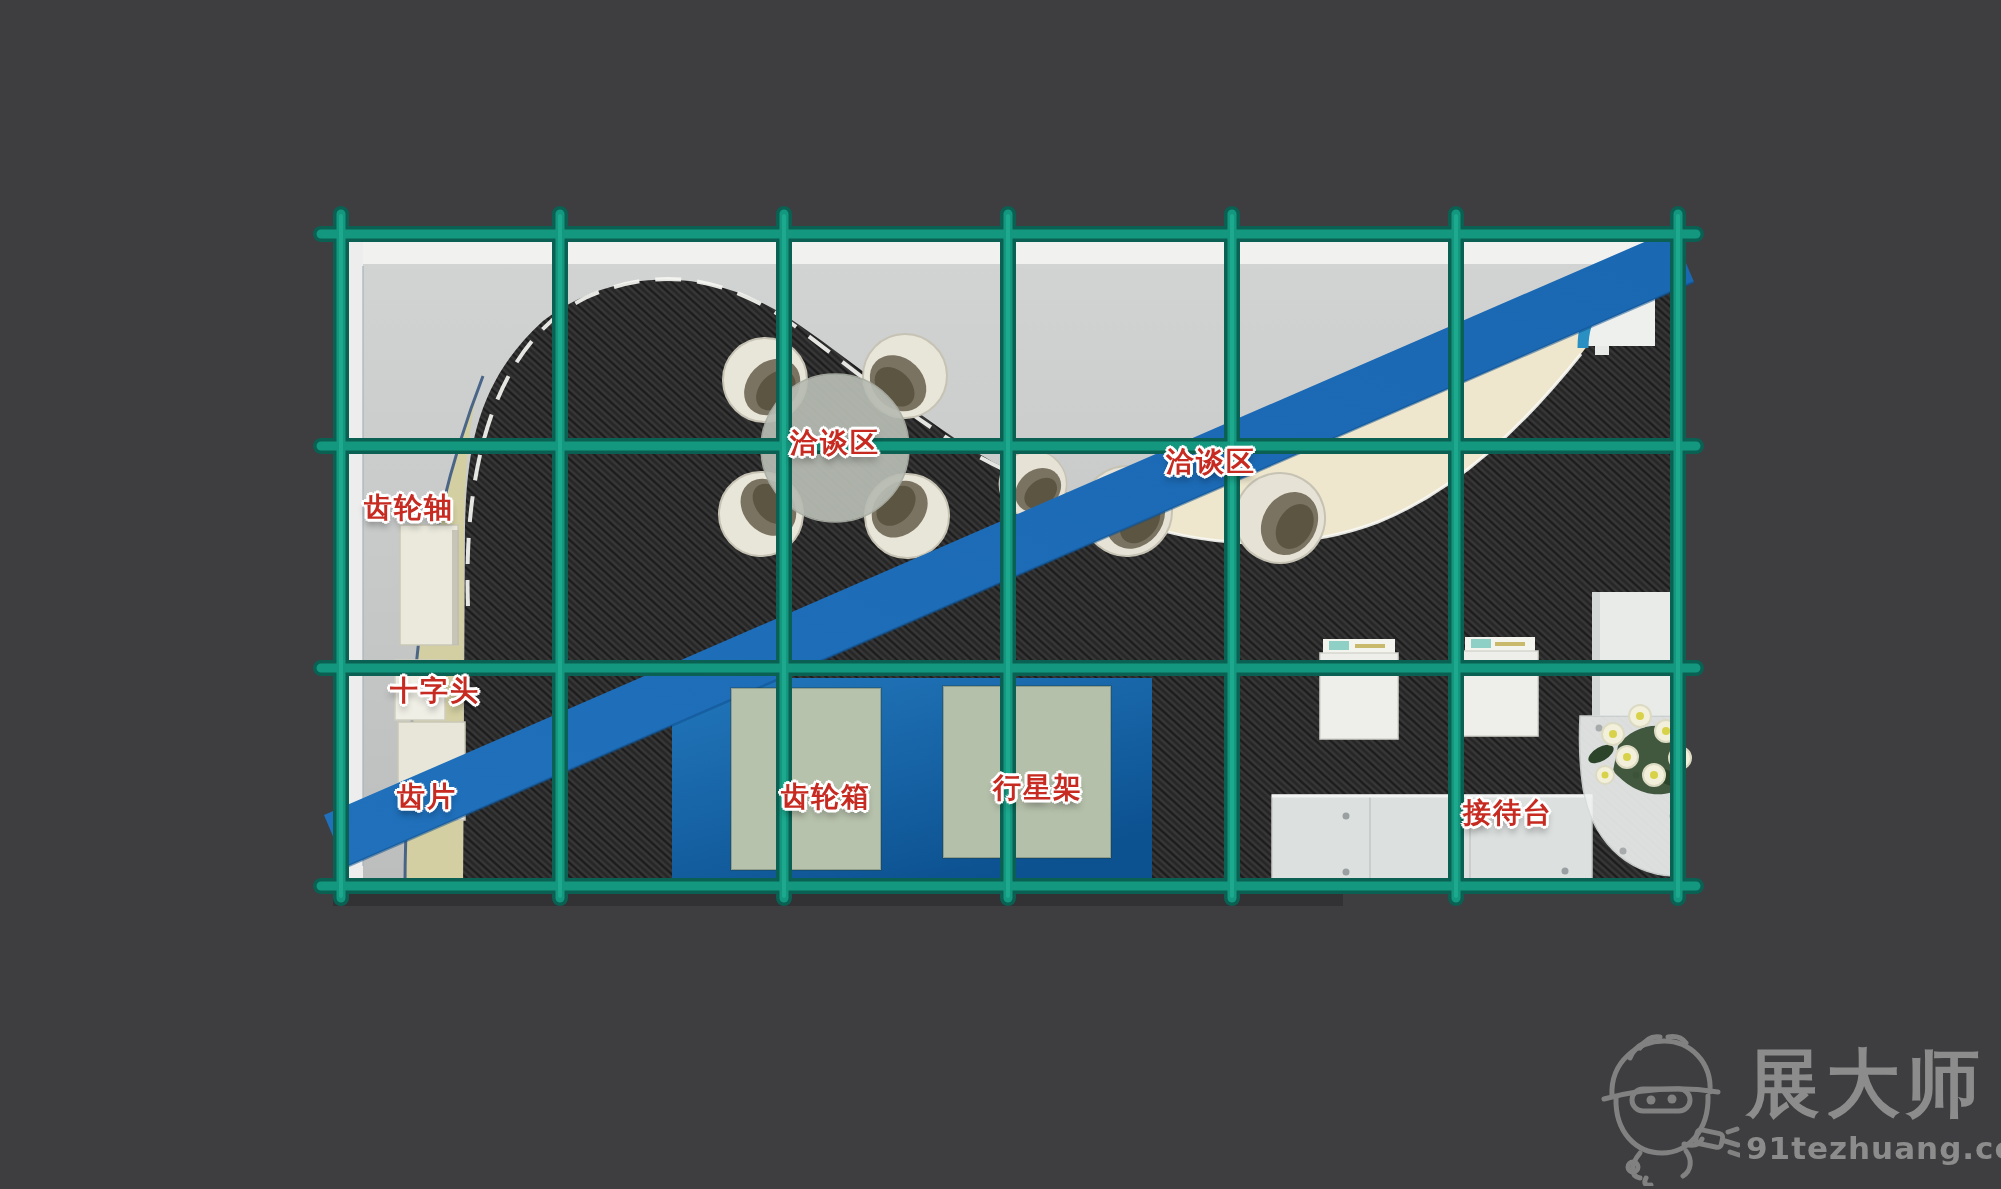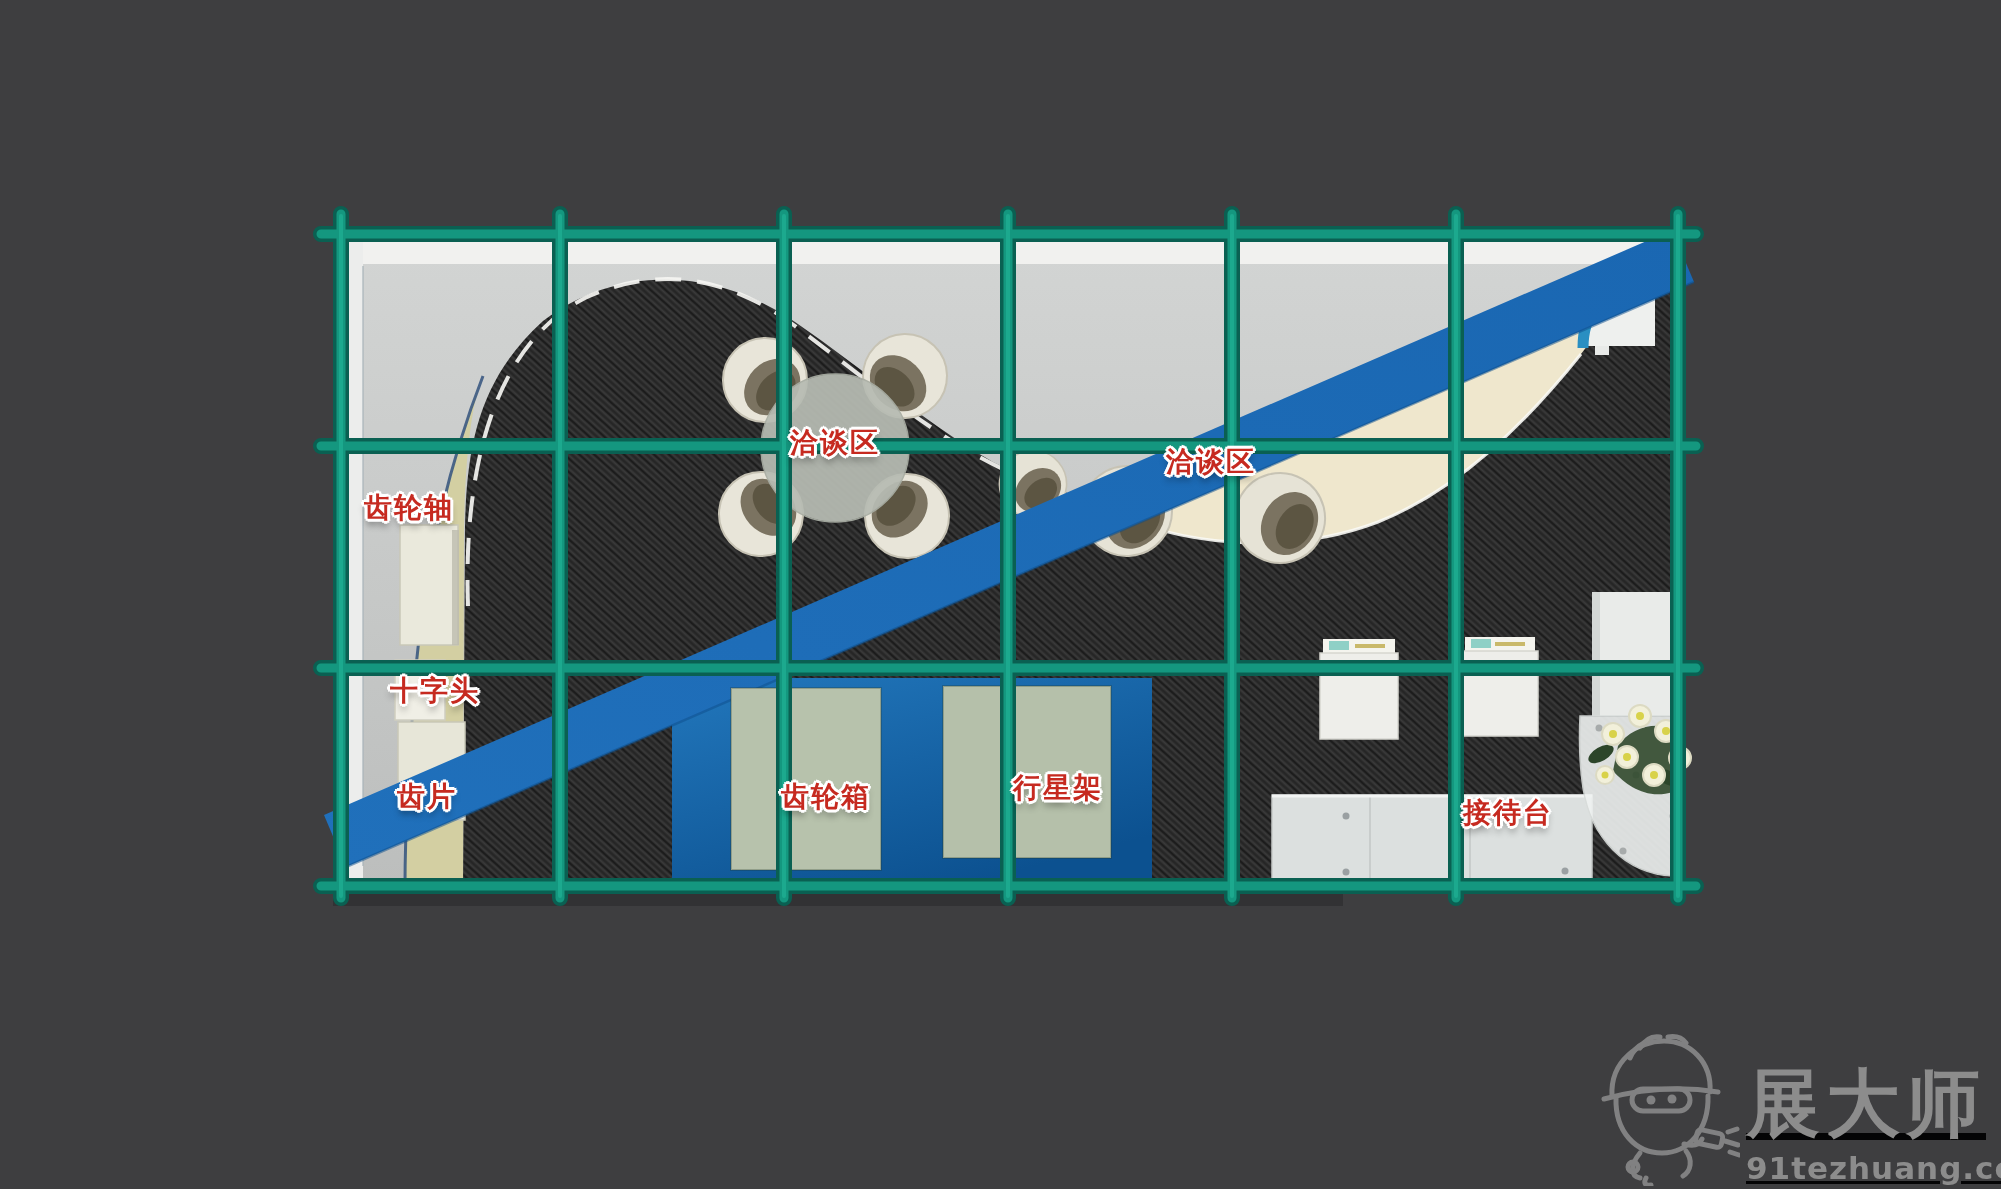--- a/index.html
+++ b/index.html
@@ -28,27 +28,27 @@
       -3px 0 0 #fff, 3px 0 0 #fff, 0 -3px 0 #fff, 0 3px 0 #fff,
       -2px -2px 0 #fff, 2px -2px 0 #fff, -2px 2px 0 #fff, 2px 2px 0 #fff,
       0 6px 7px rgba(0,0,0,.45);
   }
   .lbl-gear-shaft {left:76px; top:282px;}
   .lbl-crosshead  {left:102px;top:465px;font-family:Liberation Serif, serif;}
   .lbl-gear-piece {left:94px;top:548px;margin-top:23px;}
   .lbl-nego1      {left:502px;top:217px;}
   .lbl-nego2      {left:878px;top:236px;}
   .lbl-gearbox    {left:493px;top:571px;}
-  .lbl-planet     {left:705px;top:562px;margin-left:20px;}
+  .lbl-planet     {left:705px;top:562px;}
   .lbl-reception  {left:1175px;top:587px;text-align:center;}
 
   
   .watermark{
     position:absolute;left:1588px;top:1026px;width:412px;height:160px;
-    display:flex;align-items:flex-end;opacity:.92;text-decoration:underline;
+    display:flex;align-items:flex-start;opacity:.92;
   }
   .wm-mascot{flex:0 0 auto;}
   .wm-textcol{margin-left:6px;padding-top:20px;}
   .wm-brand{
     font-size:74px;font-weight:bold;color:#939393;
     letter-spacing:6px;line-height:1;white-space:nowrap;
   }
   .wm-site{
     margin-top:10px;font-size:31px;font-weight:bold;color:#939393;
     letter-spacing:1px;white-space:nowrap;

